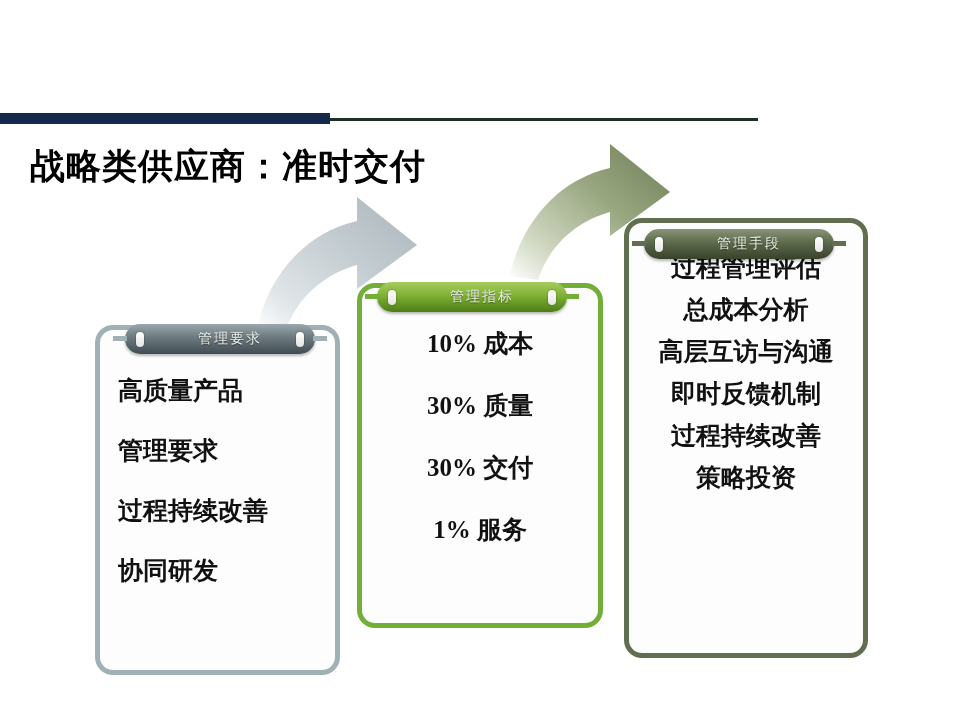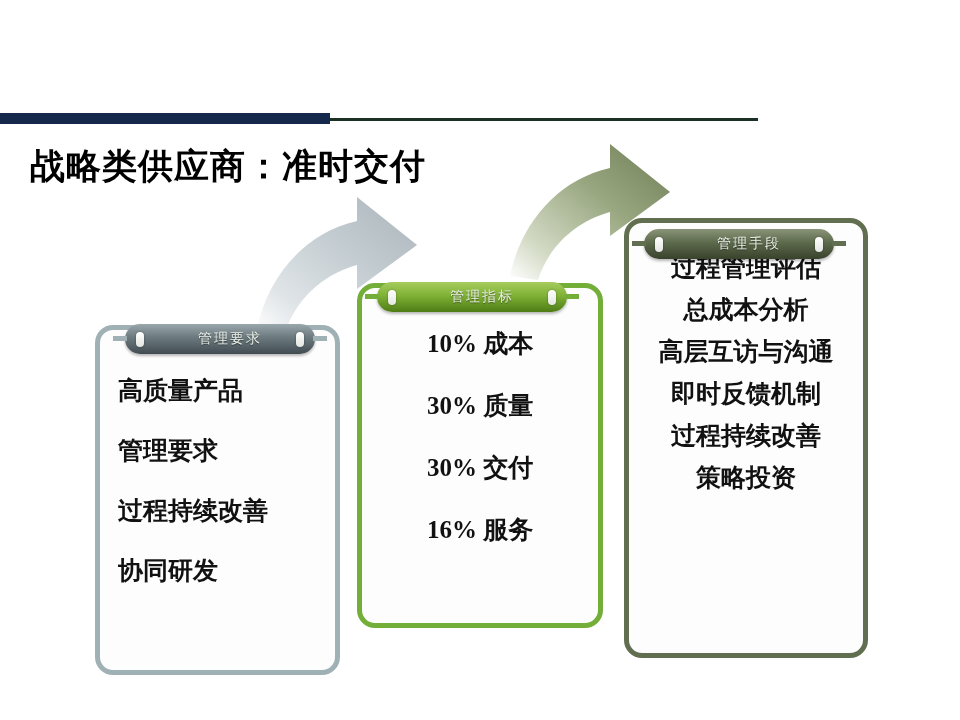--- a/index.html
+++ b/index.html
@@ -267,21 +267,21 @@
     <span class="cap-dot l"></span>
     <span class="cap-dot r"></span>
     <span class="capsule-label">管理要求</span>
   </div>
 
   <div class="panel panel-mid">
     <div class="panel-body body-mid">
       <div class="item">10% 成本</div>
       <div class="item">30% 质量</div>
       <div class="item">30% 交付</div>
-      <div class="item">16% 服务</div>
+      <div class="item">1% 服务</div>
     </div>
   </div>
   <div class="capsule capsule-mid">
     <span class="cap-stub left-side stub-green"></span>
     <span class="cap-stub right-side stub-green"></span>
     <span class="cap-dot l"></span>
     <span class="cap-dot r"></span>
     <span class="capsule-label">管理指标</span>
   </div>
 

